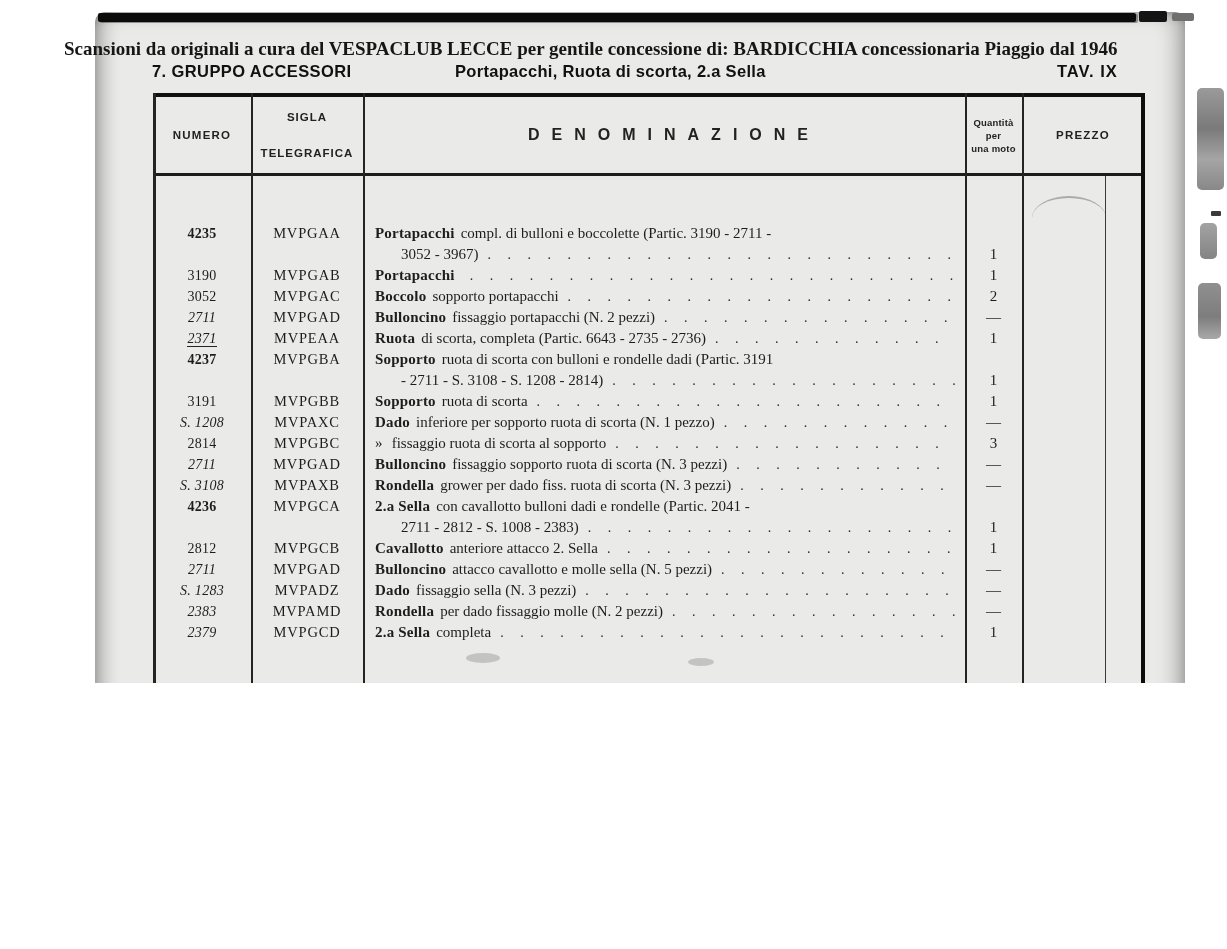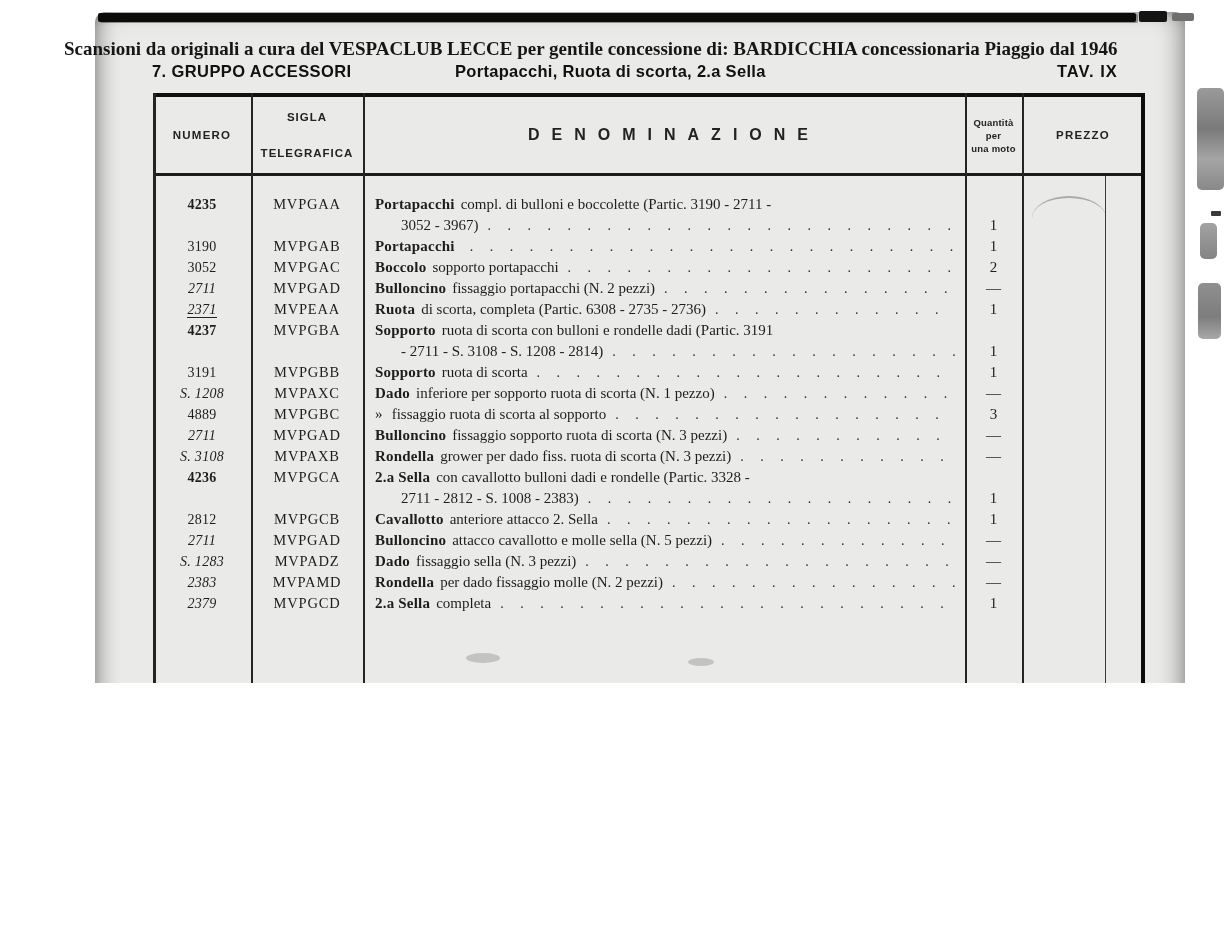--- a/index.html
+++ b/index.html
@@ -60,21 +60,21 @@
 
   .t-header{position:absolute;left:0;top:4px;width:991px;height:76px;display:grid;
     grid-template-columns:98px 112px 602px 57px 122px;
     font-family:"Liberation Sans", sans-serif;font-weight:bold;color:#222;}
   .h-cell{display:flex;flex-direction:column;align-items:center;justify-content:center;text-align:center;}
   .h-numero,.h-prezzo{font-size:11.5px;letter-spacing:1.2px;}
   .h-sigla{font-size:11.5px;letter-spacing:1px;gap:24px;}
   .h-denom{font-size:16px;letter-spacing:12px;padding-left:20px;}
   .h-qty{font-size:9.5px;line-height:13px;letter-spacing:.2px;justify-content:center;}
 
-  .t-body{position:absolute;left:0;top:83px;width:991px;height:669px;padding-top:18px;box-sizing:border-box;overflow:hidden;}
+  .t-body{position:absolute;left:0;top:83px;width:991px;height:669px;padding-top:47px;box-sizing:border-box;overflow:hidden;}
   .line-row{display:grid;grid-template-columns:98px 112px 602px 57px 122px;height:21px;line-height:21px;}
   .c-numero{text-align:center;font-size:14px;letter-spacing:.3px;}
   .c-sigla{text-align:center;font-size:14.5px;letter-spacing:.8px;}
   .c-denom{display:flex;align-items:baseline;padding-left:12px;font-size:15px;white-space:nowrap;overflow:hidden;}
   .c-denom.cont{padding-left:38px;}
   .c-qty{text-align:center;font-size:15px;}
   .num.bold{font-weight:bold;}
   .num.italic{font-style:italic;}
   .num.italic-underline{font-style:italic;border-bottom:1.6px solid #222;}
   .lead{font-weight:bold;margin-right:6px;letter-spacing:.2px;}
@@ -182,21 +182,21 @@
             <span class="dots">. . . . . . . . . . . . . . . . . . . . . . . . . . . . . . . . . . . . . . . . . . . . . . . . . .</span>
           </div>
           <div class="cell c-qty">—</div>
           <div class="cell c-prezzo"></div>
         </div>
         <div class="line-row">
           <div class="cell c-numero"><span class="num italic-underline">2371</span></div>
           <div class="cell c-sigla">MVPEAA</div>
           <div class="cell c-denom">
             <span class="lead">Ruota</span>
-            <span>di scorta, completa (Partic. 6308 - 2735 - 2736)</span>
+            <span>di scorta, completa (Partic. 6643 - 2735 - 2736)</span>
             <span class="dots">. . . . . . . . . . . . . . . . . . . . . . . . . . . . . . . . . . . . . . . . . . . . . . . . . .</span>
           </div>
           <div class="cell c-qty">1</div>
           <div class="cell c-prezzo"></div>
         </div>
         <div class="line-row">
           <div class="cell c-numero"><span class="num bold">4237</span></div>
           <div class="cell c-sigla">MVPGBA</div>
           <div class="cell c-denom">
             <span class="lead">Sopporto</span>
@@ -231,21 +231,21 @@
           <div class="cell c-sigla">MVPAXC</div>
           <div class="cell c-denom">
             <span class="lead">Dado</span>
             <span>inferiore per sopporto ruota di scorta (N. 1 pezzo)</span>
             <span class="dots">. . . . . . . . . . . . . . . . . . . . . . . . . . . . . . . . . . . . . . . . . . . . . . . . . .</span>
           </div>
           <div class="cell c-qty">—</div>
           <div class="cell c-prezzo"></div>
         </div>
         <div class="line-row">
-          <div class="cell c-numero"><span class="num normal">4889</span></div>
+          <div class="cell c-numero"><span class="num normal">2814</span></div>
           <div class="cell c-sigla">MVPGBC</div>
           <div class="cell c-denom">
             <span class="lead plain">»</span>
             <span>fissaggio ruota di scorta al sopporto</span>
             <span class="dots">. . . . . . . . . . . . . . . . . . . . . . . . . . . . . . . . . . . . . . . . . . . . . . . . . .</span>
           </div>
           <div class="cell c-qty">3</div>
           <div class="cell c-prezzo"></div>
         </div>
         <div class="line-row">
@@ -268,21 +268,21 @@
             <span class="dots">. . . . . . . . . . . . . . . . . . . . . . . . . . . . . . . . . . . . . . . . . . . . . . . . . .</span>
           </div>
           <div class="cell c-qty">—</div>
           <div class="cell c-prezzo"></div>
         </div>
         <div class="line-row">
           <div class="cell c-numero"><span class="num bold">4236</span></div>
           <div class="cell c-sigla">MVPGCA</div>
           <div class="cell c-denom">
             <span class="lead">2.a Sella</span>
-            <span>con cavallotto bulloni dadi e rondelle (Partic. 3328 -</span>
+            <span>con cavallotto bulloni dadi e rondelle (Partic. 2041 -</span>
           </div>
           <div class="cell c-qty"></div>
           <div class="cell c-prezzo"></div>
         </div>
         <div class="line-row">
           <div class="cell c-numero"></div>
           <div class="cell c-sigla"></div>
           <div class="cell c-denom cont">
             <span>2711 - 2812 - S. 1008 - 2383)</span>
             <span class="dots">. . . . . . . . . . . . . . . . . . . . . . . . . . . . . . . . . . . . . . . . . . . . . . . . . .</span>

